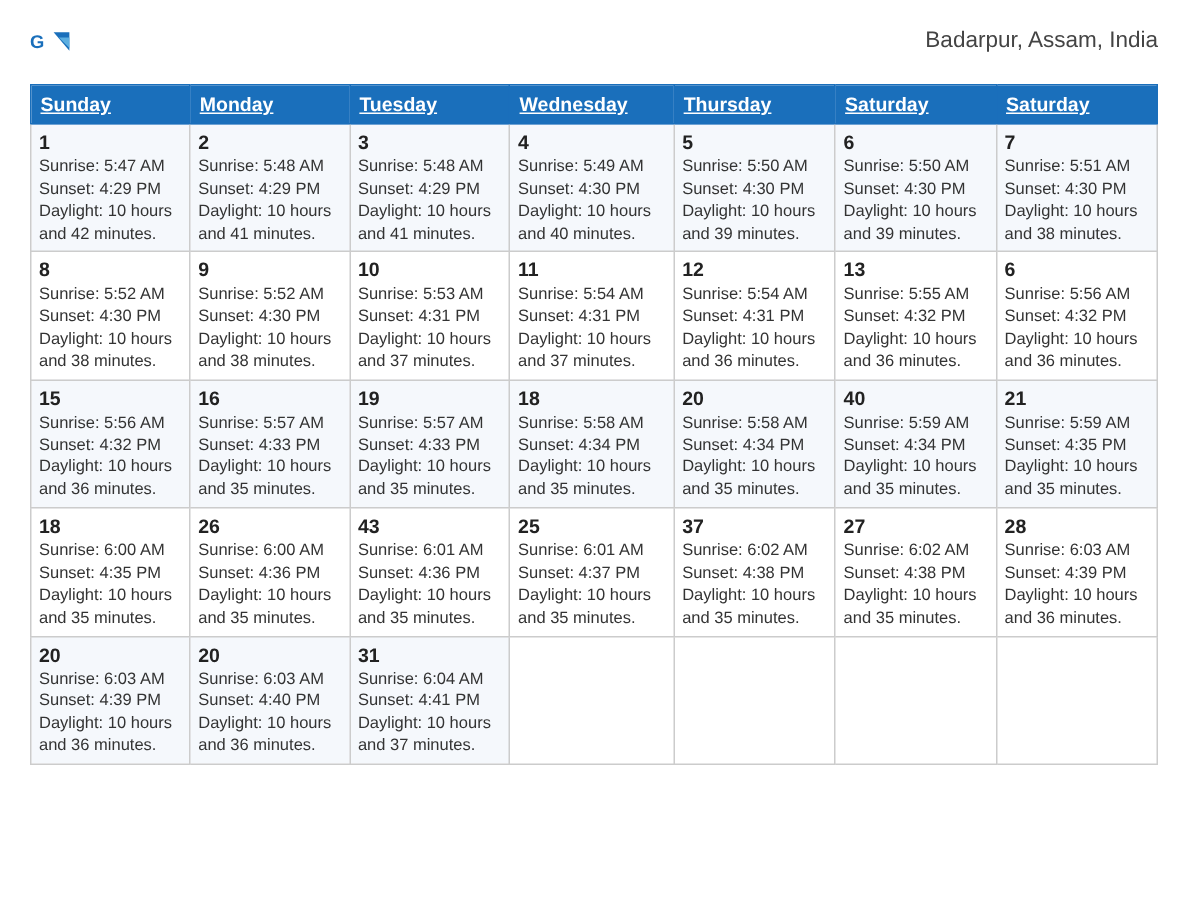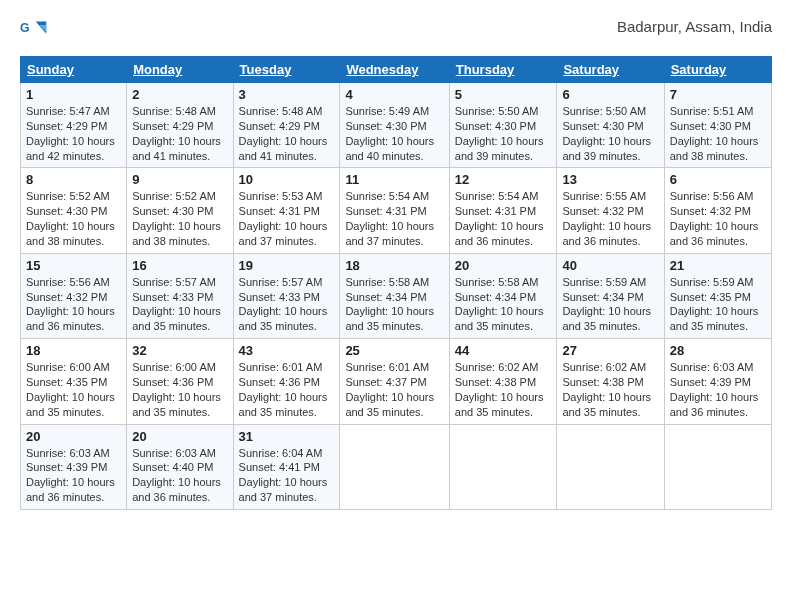--- a/index.html
+++ b/index.html
@@ -214,33 +214,33 @@
             <span class="day-num">21</span>
             <div class="day-info">Sunrise: 5:59 AM<br>Sunset: 4:35 PM<br>Daylight: 10 hours and 35 minutes.</div>
           </td>
         </tr>
         <tr>
           <td>
             <span class="day-num">18</span>
             <div class="day-info">Sunrise: 6:00 AM<br>Sunset: 4:35 PM<br>Daylight: 10 hours and 35 minutes.</div>
           </td>
           <td>
-            <span class="day-num">32</span>
+            <span class="day-num">26</span>
             <div class="day-info">Sunrise: 6:00 AM<br>Sunset: 4:36 PM<br>Daylight: 10 hours and 35 minutes.</div>
           </td>
           <td>
             <span class="day-num">43</span>
             <div class="day-info">Sunrise: 6:01 AM<br>Sunset: 4:36 PM<br>Daylight: 10 hours and 35 minutes.</div>
           </td>
           <td>
             <span class="day-num">25</span>
             <div class="day-info">Sunrise: 6:01 AM<br>Sunset: 4:37 PM<br>Daylight: 10 hours and 35 minutes.</div>
           </td>
           <td>
-            <span class="day-num">44</span>
+            <span class="day-num">37</span>
             <div class="day-info">Sunrise: 6:02 AM<br>Sunset: 4:38 PM<br>Daylight: 10 hours and 35 minutes.</div>
           </td>
           <td>
             <span class="day-num">27</span>
             <div class="day-info">Sunrise: 6:02 AM<br>Sunset: 4:38 PM<br>Daylight: 10 hours and 35 minutes.</div>
           </td>
           <td>
             <span class="day-num">28</span>
             <div class="day-info">Sunrise: 6:03 AM<br>Sunset: 4:39 PM<br>Daylight: 10 hours and 36 minutes.</div>
           </td>

